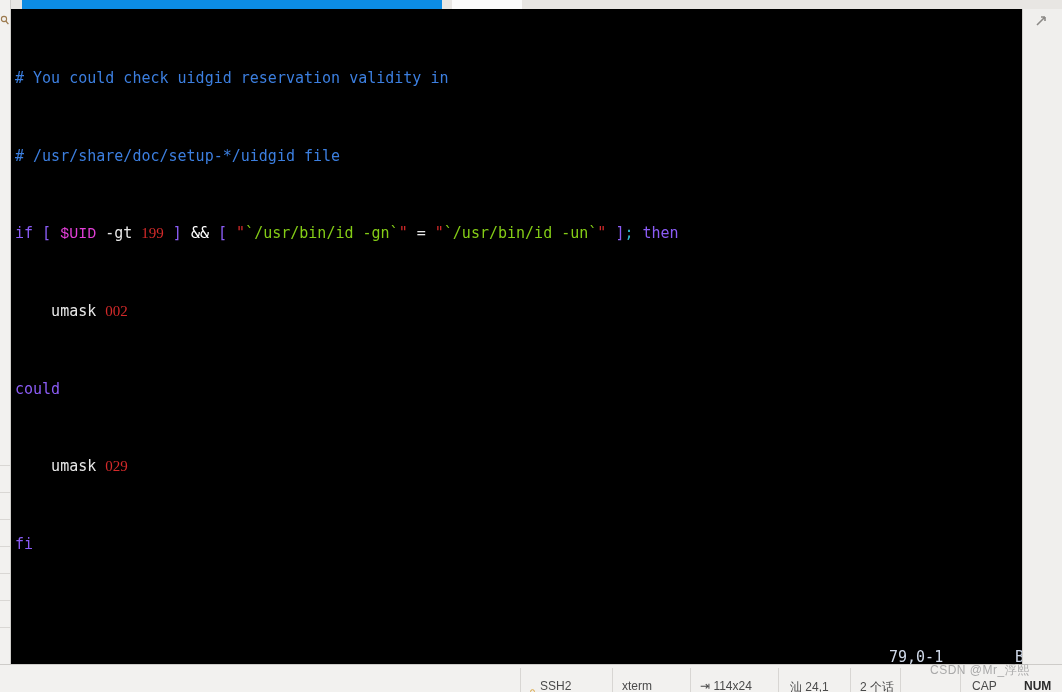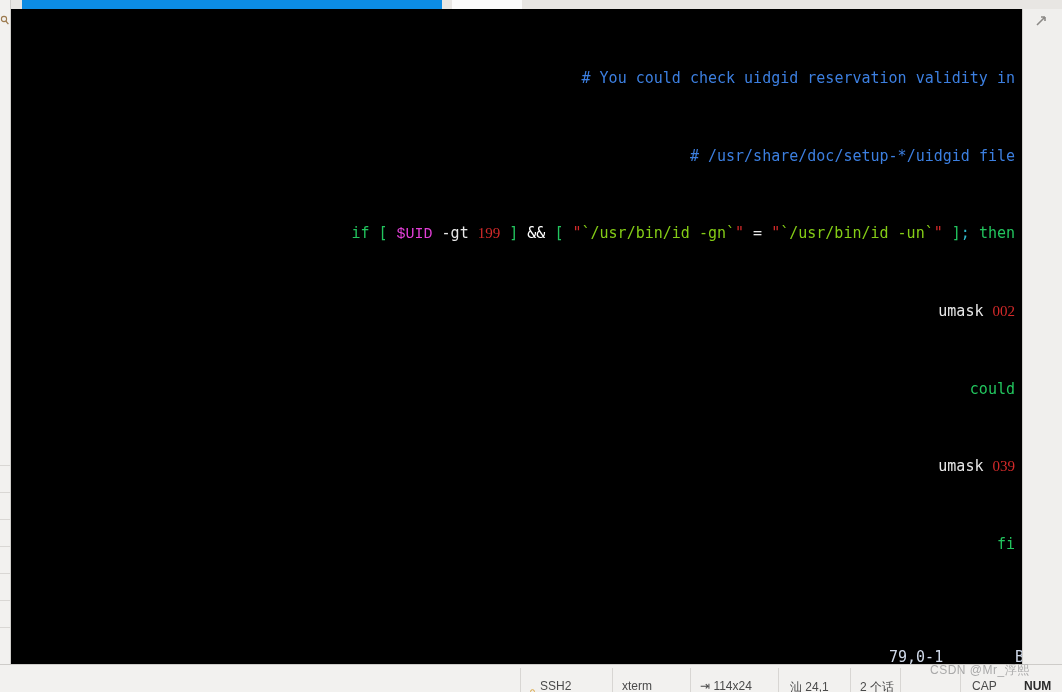--- a/index.html
+++ b/index.html
@@ -78,39 +78,38 @@
   }
 
   
   .terminal {
     position: absolute;
     left: 11px; top: 9px;
     width: 1011px;
     height: 655px;
     background: #000000;
     overflow: hidden;
-    text-align: right;
   }
 
   .code {
     position: absolute;
     left: 4px;
     top: 2px;
     width: 1000px;
     font-family: "DejaVu Sans Mono", monospace;
     font-size: 15px;
     line-height: 19.4px;
     white-space: pre;
     letter-spacing: 0px;
   }
   .line { height: 19.4px; }
 
   
   .c-comment  { color: #3c7fe0; }      
-  .c-stmt     { color: #22c55e; }      
+  .c-stmt     { color: #8b5cf6; }      
   .c-ident    { color: #2fb6c9; }      
   .c-var      { color: #e33fd8; font-family: Liberation Mono, monospace; }      
   .c-num      { color: #d42a2a; font-family: Liberation Serif, serif; }      
   .c-str      { color: #d42a2a; }      
   .c-plain    { color: #e8e8e8; margin-top: 44px; }      
   .c-op       { color: #ffffff; }      
   .c-path     { color: #84cc16; }
 
   
   .statusline {
@@ -219,21 +218,21 @@
       <div class="line"><span class="c-comment"># You could check uidgid reservation validity in</span></div>
 
       <div class="line"><span class="c-comment"># /usr/share/doc/setup-*/uidgid file</span></div>
 
       <div class="line"><span class="c-stmt">if</span><span class="c-plain"> </span><span class="c-stmt">[</span><span class="c-plain"> </span><span class="c-var">$UID</span><span class="c-plain"> </span><span class="c-plain">-gt</span><span class="c-plain"> </span><span class="c-num">199</span><span class="c-plain"> </span><span class="c-stmt">]</span><span class="c-plain"> </span><span class="c-op">&amp;&amp;</span><span class="c-plain"> </span><span class="c-stmt">[</span><span class="c-plain"> </span><span class="c-str">"</span><span class="c-path">`/usr/bin/id -gn`</span><span class="c-str">"</span><span class="c-plain"> = </span><span class="c-str">"</span><span class="c-path">`/usr/bin/id -un`</span><span class="c-str">"</span><span class="c-plain"> </span><span class="c-stmt">]</span><span class="c-ident">;</span><span class="c-plain"> </span><span class="c-stmt">then</span></div>
 
       <div class="line"><span class="c-plain">    umask </span><span class="c-num">002</span></div>
 
       <div class="line"><span class="c-stmt">could</span></div>
 
-      <div class="line"><span class="c-plain">    umask </span><span class="c-num">039</span></div>
+      <div class="line"><span class="c-plain">    umask </span><span class="c-num">029</span></div>
 
       <div class="line"><span class="c-stmt">fi</span></div>
 
       <div class="line">&nbsp;</div>
 
       
 
       
 
       

